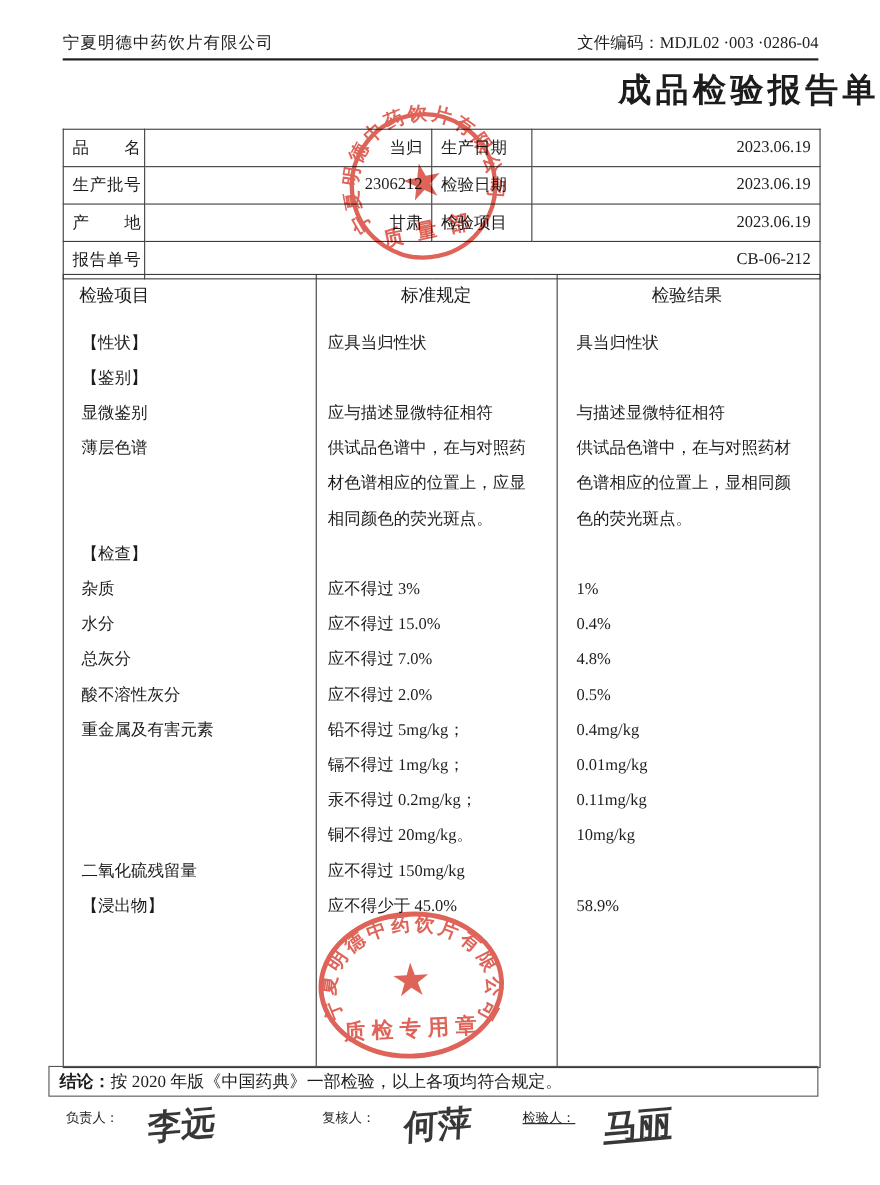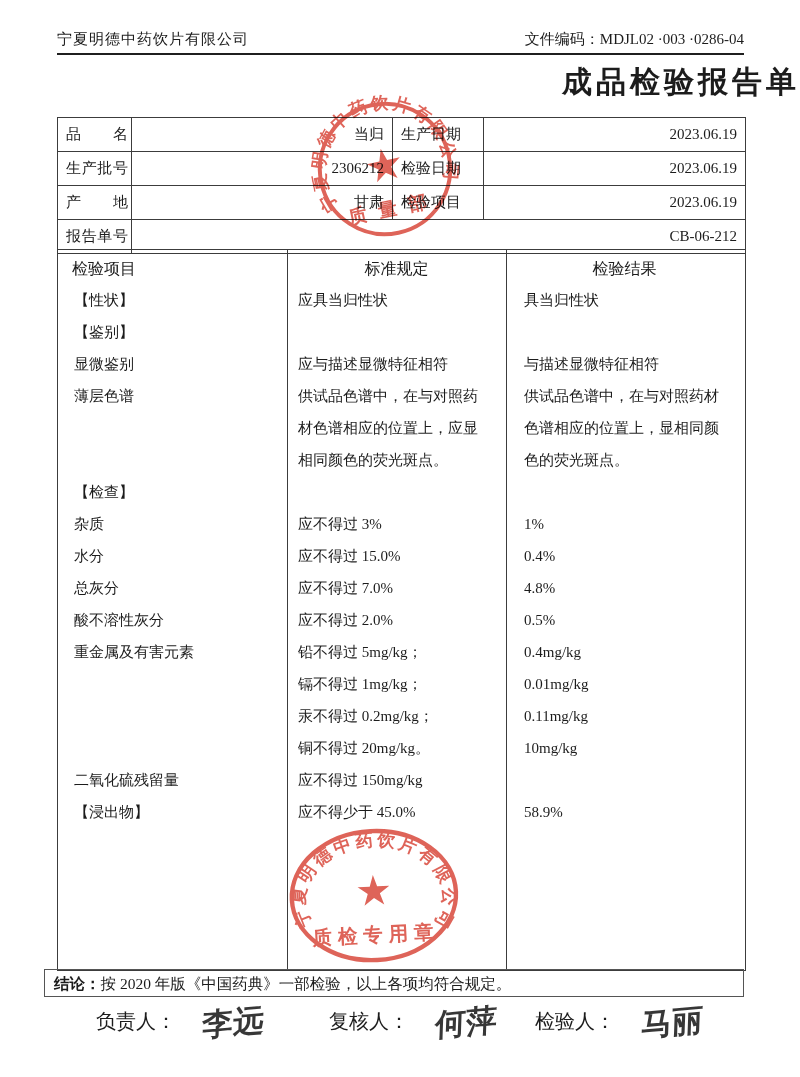--- a/index.html
+++ b/index.html
@@ -23,41 +23,41 @@
   td.lab .j{display:inline-block;width:62px;text-align:justify;text-align-last:justify;}
   td.val{padding-left:12px;text-align:right;}
   
   .results{left:57px;top:249px;width:687px;height:720px;border:1px solid #3c3c3c;}
   .vline{position:absolute;top:0;bottom:0;width:1px;background:#3c3c3c;}
   .vline.v1{left:229px;} .vline.v2{left:448px;}
   .rhead{display:grid;grid-template-columns:229px 219px 237px;padding-top:9px;}
   .rhead span{font-size:16px;text-underline-offset:4px;}
   .rhead .h1{padding-left:14px;}
   .rhead .h2,.rhead .h3{text-align:center;}
-  .rrows{margin-top:4px;}
+  .rrows{margin-top:16px;}
   .rrow{display:grid;grid-template-columns:229px 219px 237px;}
   .rcell{font-size:15px;line-height:32px;min-height:32px;}
   .rcell.c1{padding:0 10px 0 16px;}
   .rcell.c2{padding:0 14px 0 11px;}
   .rcell.c3{padding:0 10px 0 18px;}
   
   .conclusion{
     left:44px;top:969px;width:700px;height:28px;border:1px solid #555;
     font-size:15.5px;line-height:28px;padding-left:9px;box-sizing:border-box;
   }
   .conclusion b{font-weight:700;margin-top:44px;}
   
   .sig-row{left:0;top:1002px;width:800px;height:60px;}
   .sig{position:absolute;display:flex;align-items:flex-start;}
-  .sig .lab{font-size:20px;padding-top:6px;white-space:nowrap;margin-left:36px;}
+  .sig .lab{font-size:12px;padding-top:6px;white-space:nowrap;}
   .sig .name{
     font-size:31px;font-weight:600;margin-left:26px;white-space:nowrap;
     transform:rotate(-5deg) skewX(-7deg);opacity:.88;
   }
-  .sig.s1{left:60px;} .sig.s2{left:293px;} .sig.s3{left:499px;}
+  .sig.s1{left:60px;} .sig.s2{left:293px;} .sig.s3{left:475px;text-decoration:underline;}
   
   .stamp{position:absolute;mix-blend-mode:multiply;opacity:.85;pointer-events:none;}
   .stamp-top{left:311px;top:95px;width:148px;height:148px;transform:rotate(-12deg);}
   .stamp-bottom{left:286px;top:826px;width:176px;height:143px;transform:rotate(-3deg);}
 </style>
 </head>
 <body>
 
 <div class="abs company">宁夏明德中药饮片有限公司</div>
 <div class="abs doccode">文件编码：MDJL02 ·003 ·0286-04</div>

